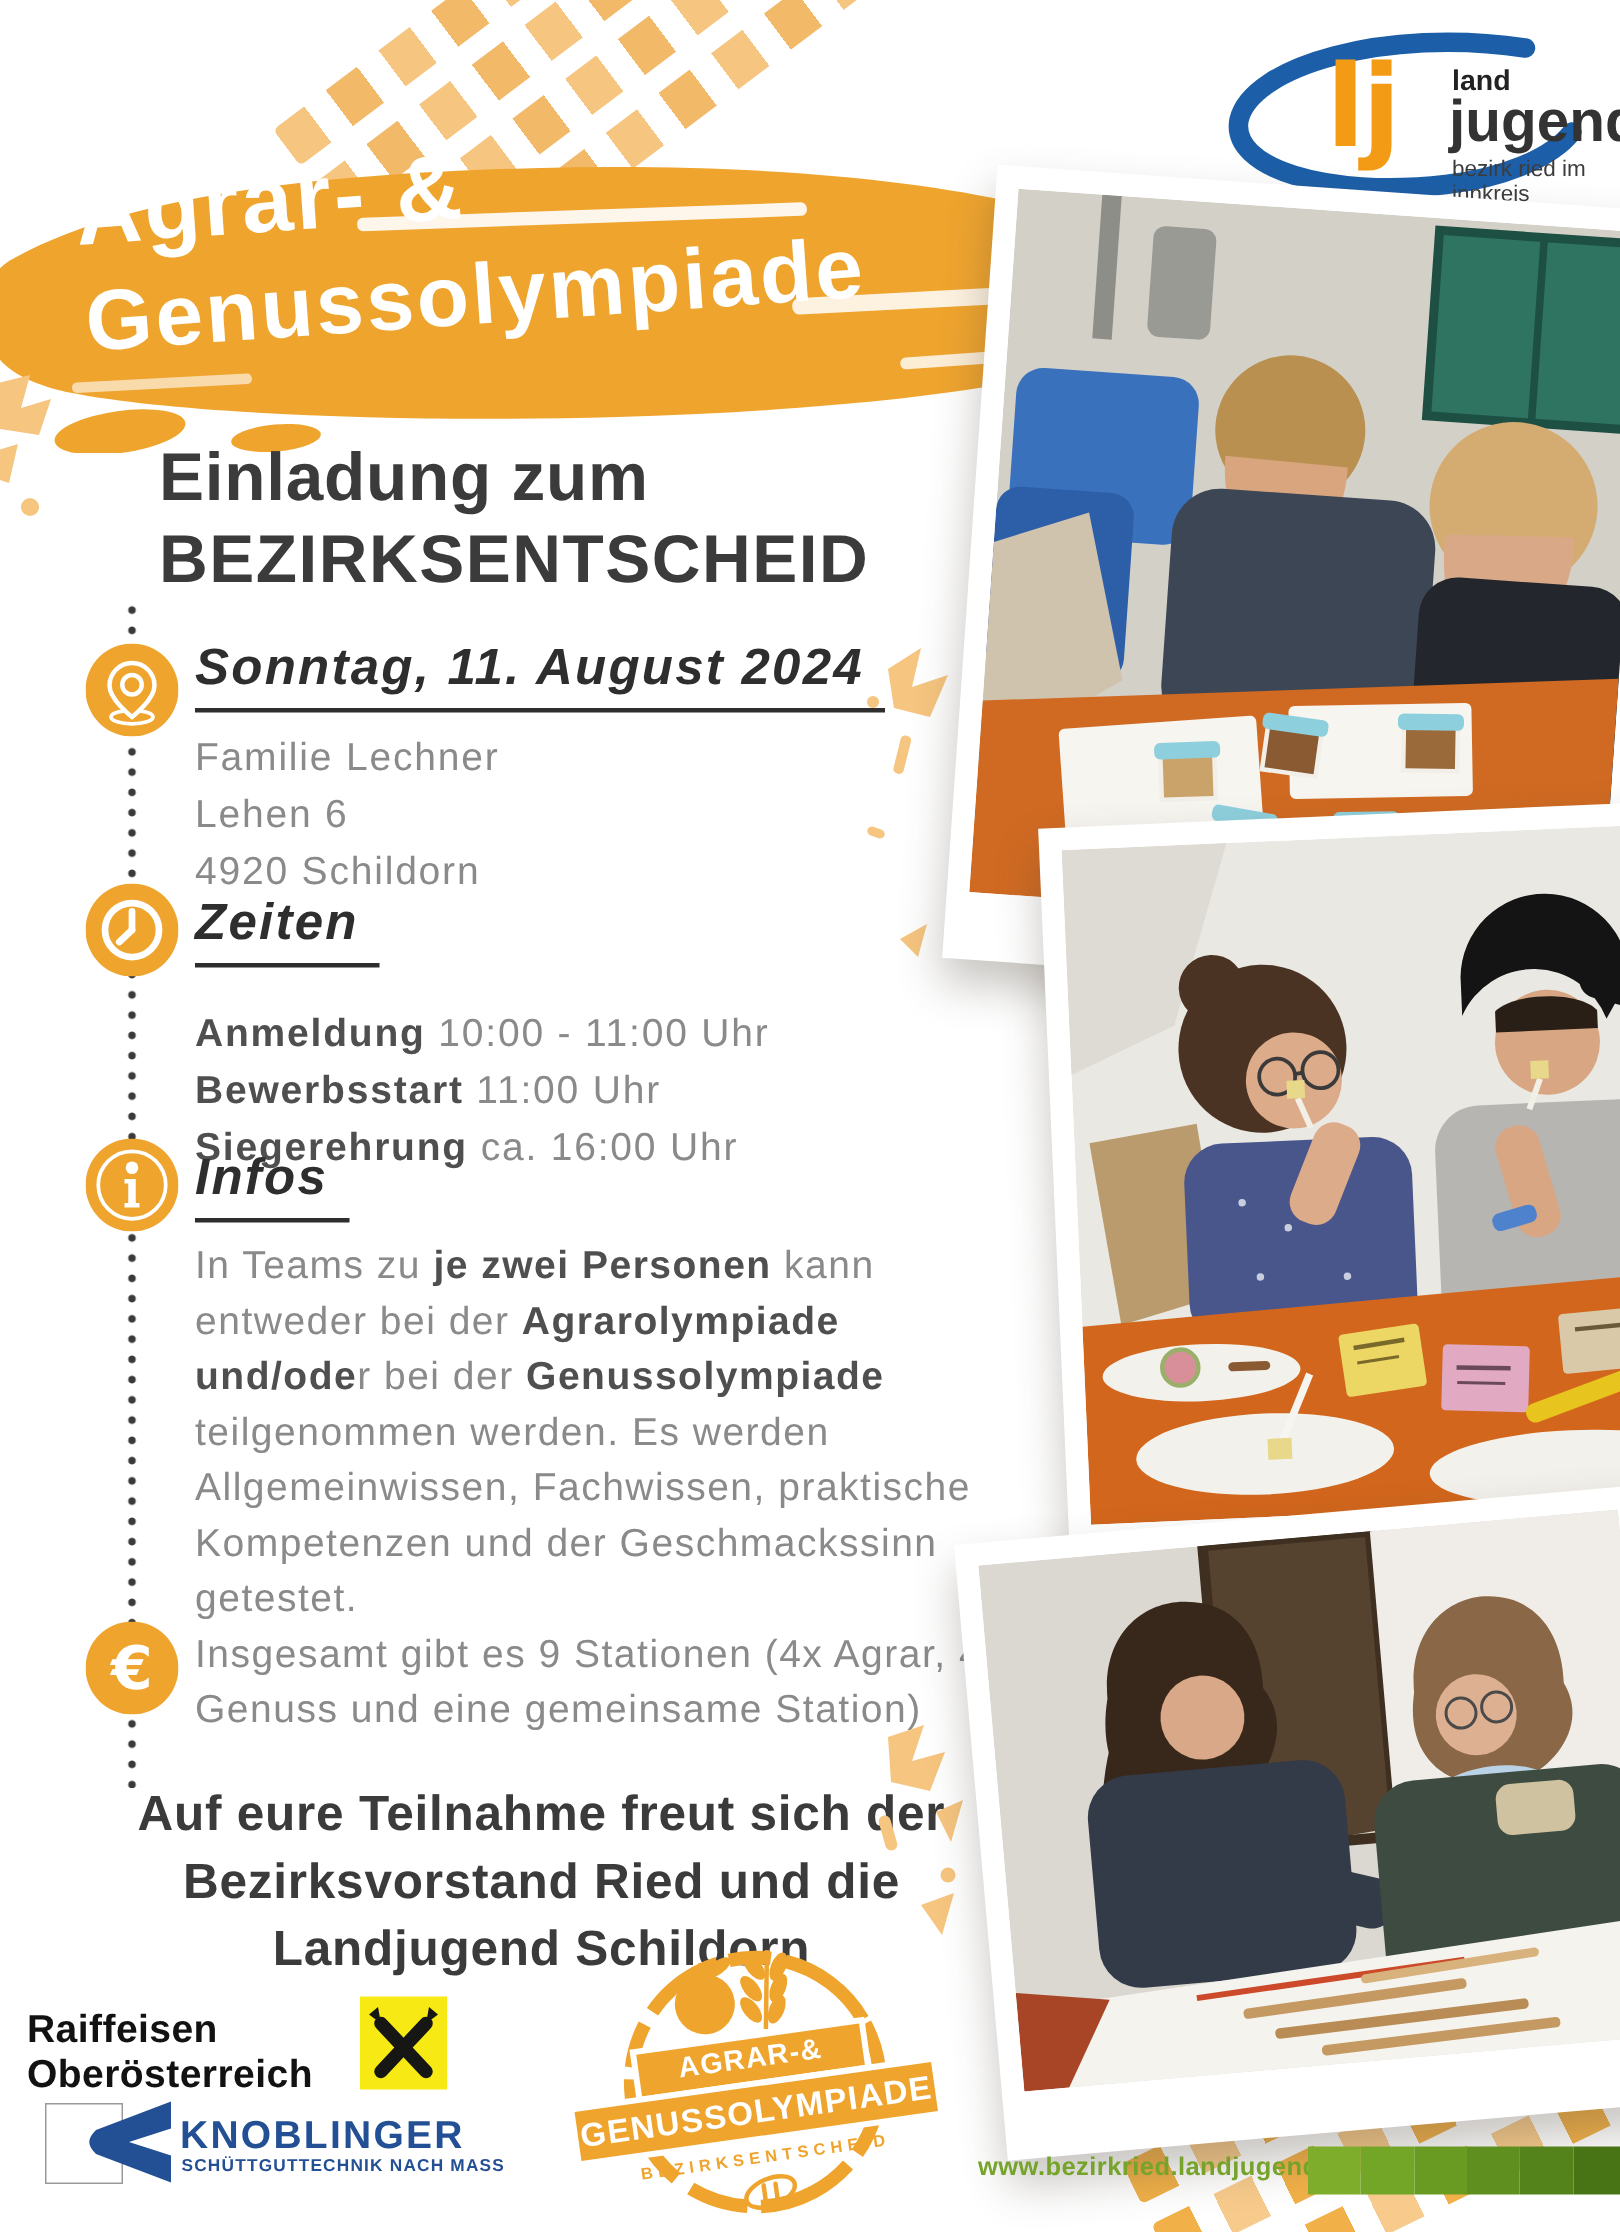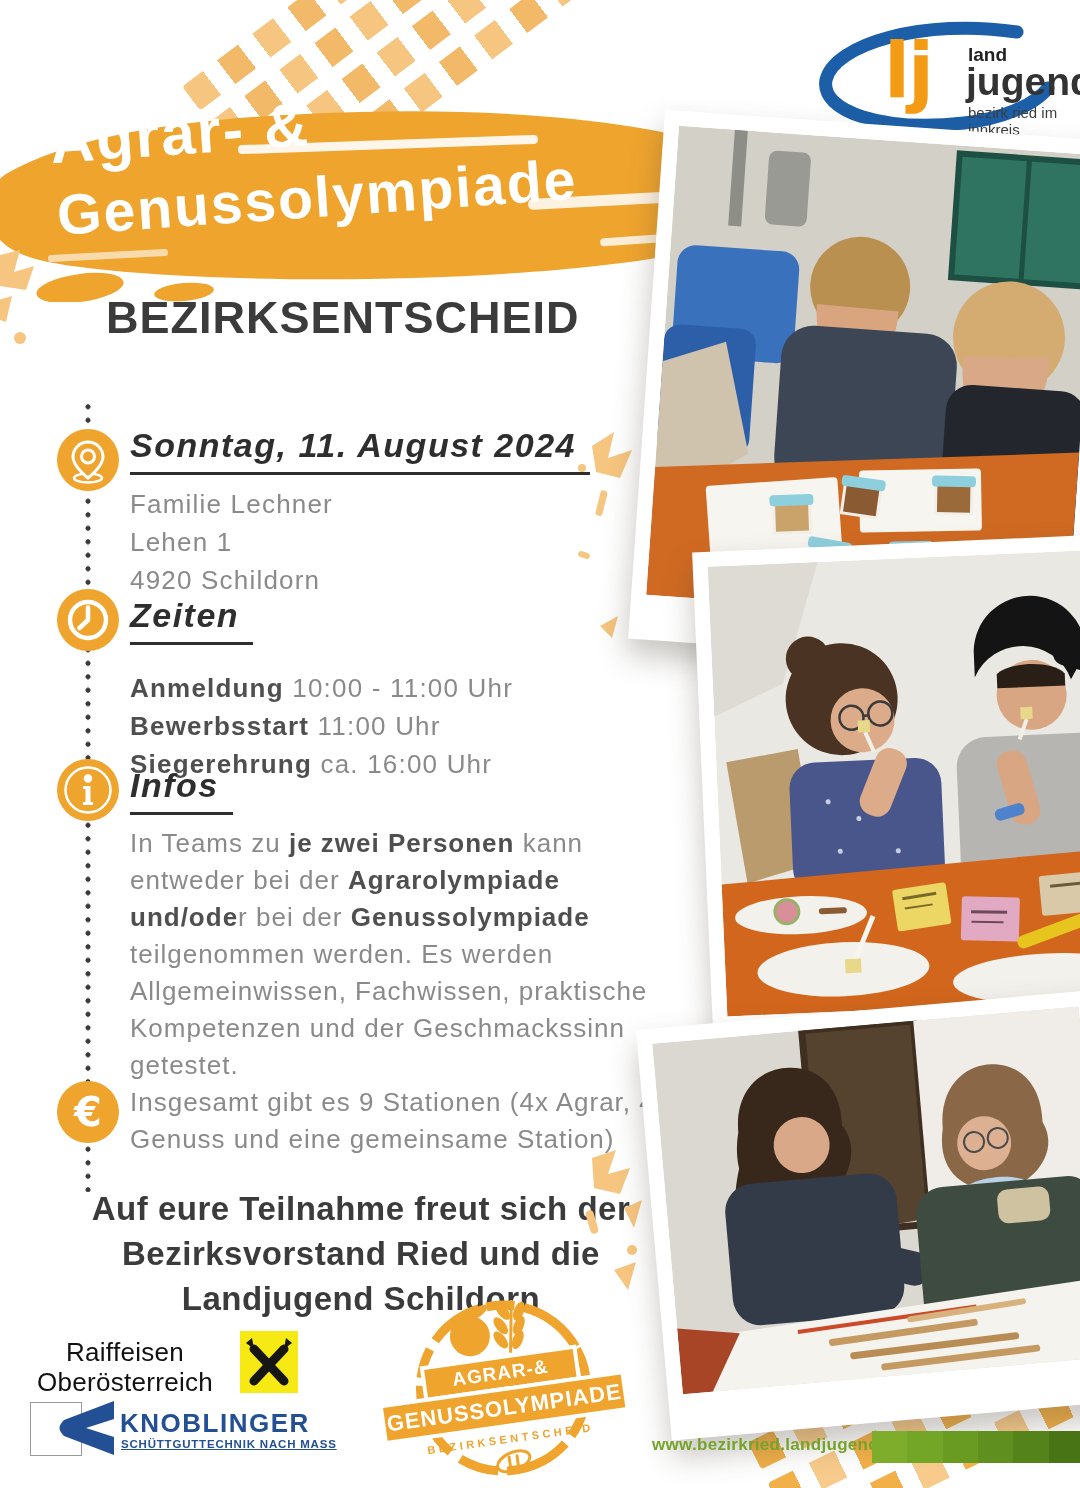--- a/index.html
+++ b/index.html
@@ -61,27 +61,27 @@
   .script-title{display:inline-block; font-style:italic; font-weight:bold; font-size:34px;
     color:var(--title_ink); letter-spacing:1.5px; border-bottom:3px solid #2e2e2e; padding:0 14px 7px 0;}
   .body-text{font-size:26px; color:var(--gray); letter-spacing:1.2px; line-height:38px;}
   .body-text .b, .b{font-weight:bold; color:var(--gray_bold);}
   .infos-p{font-size:26px; color:var(--gray); letter-spacing:1px; line-height:37px;}
 
   .closing{left:55px; top:1186px; width:612px; text-align:center;
     font-size:33px; font-weight:bold; color:var(--ink); line-height:45px; letter-spacing:.5px;}
 
   
-  .raiff-text{left:18px; top:1337px; width:214px; text-align:center; font-weight:normal;
+  .raiff-text{left:18px; top:1337px; width:214px; text-align:left; font-weight:bold;
     color:#121212; font-size:26px; line-height:30px; letter-spacing:.3px;}
   .raiff-box{left:240px; top:1331px; width:58px; height:62px; background:var(--raiffeisen_yellow);}
   .knob-square{left:30px; top:1402px; width:50px; height:52px; background:#fff; border:1.5px solid #9a9a9a;}
   .knob-mark{left:58px; top:1398px; width:56px; height:60px;}
   .knob-name{left:120px; top:1408px; font-size:26px; font-weight:bold; color:var(--knoblinger_blue); letter-spacing:1.5px;}
-  .knob-tag{left:121px; top:1438px; font-size:11.5px; font-weight:bold; color:var(--knoblinger_blue); letter-spacing:.8px;text-decoration:underline;}
+  .knob-tag{left:121px; top:1438px; font-size:11.5px; font-weight:bold; color:var(--knoblinger_blue); letter-spacing:.8px;}
 
   
   .badge{left:398px; top:1296px; width:212px; height:192px; transform:rotate(-8deg);}
   .badge .band{position:absolute; background:var(--accent); color:#fff; font-weight:bold;
     text-align:center; box-shadow:0 0 0 4px #fff;}
   .badge .band1{left:30px; top:63px; width:150px; height:28px; font-size:19px; line-height:28px; letter-spacing:1px;}
   .badge .band2{left:-16px; top:95px; width:240px; height:33px; font-size:22px; line-height:33px; letter-spacing:1px;}
   .badge .line3{position:absolute; left:0; top:137px; width:100%; text-align:center;
     font-size:11px; font-weight:bold; color:var(--accent); letter-spacing:3.5px;}
 
@@ -132,20 +132,21 @@
     <svg width="268" height="118" viewBox="0 0 268 118" style="position:absolute;left:0;top:0;">
       <path d="M205,14 C112,0 22,26 14,62 C8,94 72,114 152,105 C188,101 222,88 236,70" fill="none" stroke="var(--logo_blue)" stroke-width="13" stroke-linecap="round"></path>
     </svg>
     <div class="lj-mono">lj</div>
     <div class="lj-land">land</div>
     <div class="lj-jugend">jugend</div>
     <div class="lj-sub">bezirk ried im innkreis</div>
   </div>
 
   <div class="abs page-title">
+    <div class="l1">Einladung zum</div>
     <div class="l2">BEZIRKSENTSCHEID</div>
   </div>
 
   <div class="abs timeline"></div>
 
   <svg class="abs ticon" style="top:429px;" viewBox="0 0 62 62">
     <circle cx="31" cy="31" r="31" fill="var(--accent)"></circle>
     <ellipse cx="31" cy="49" rx="14" ry="4.5" fill="none" stroke="#fff" stroke-width="2.5"></ellipse>
     <path d="M31,13 C22.5,13 16,20 16,28 C16,37.5 31,49 31,49 C31,49 46,37.5 46,28 C46,20 39.5,13 31,13 Z" fill="var(--accent)" stroke="#fff" stroke-width="3"></path>
     <circle cx="31" cy="27.5" r="6.5" fill="none" stroke="#fff" stroke-width="3"></circle>
@@ -167,21 +168,21 @@
 
   <svg class="abs ticon" style="top:1081px;" viewBox="0 0 62 62">
     <circle cx="31" cy="31" r="31" fill="var(--accent)"></circle>
     <text x="31" y="45" text-anchor="middle" font-family="DejaVu Sans, sans-serif" font-size="40" font-weight="bold" fill="#fff">€</text>
   </svg>
 
   <div class="abs sec" style="top:426px;">
     <span class="script-title">Sonntag, 11. August 2024</span>
     <div class="body-text" style="margin-top:10px;">
       <div>Familie Lechner</div>
-      <div>Lehen 1</div>
+      <div>Lehen 6</div>
       <div>4920 Schildorn</div>
     </div>
   </div>
 
   <div class="abs sec" style="top:596px;">
     <span class="script-title">Zeiten</span>
     <div class="body-text" style="margin-top:24px;">
       <div>
         <span class="b">Anmeldung</span>
         <span>10:00 - 11:00 Uhr</span>

